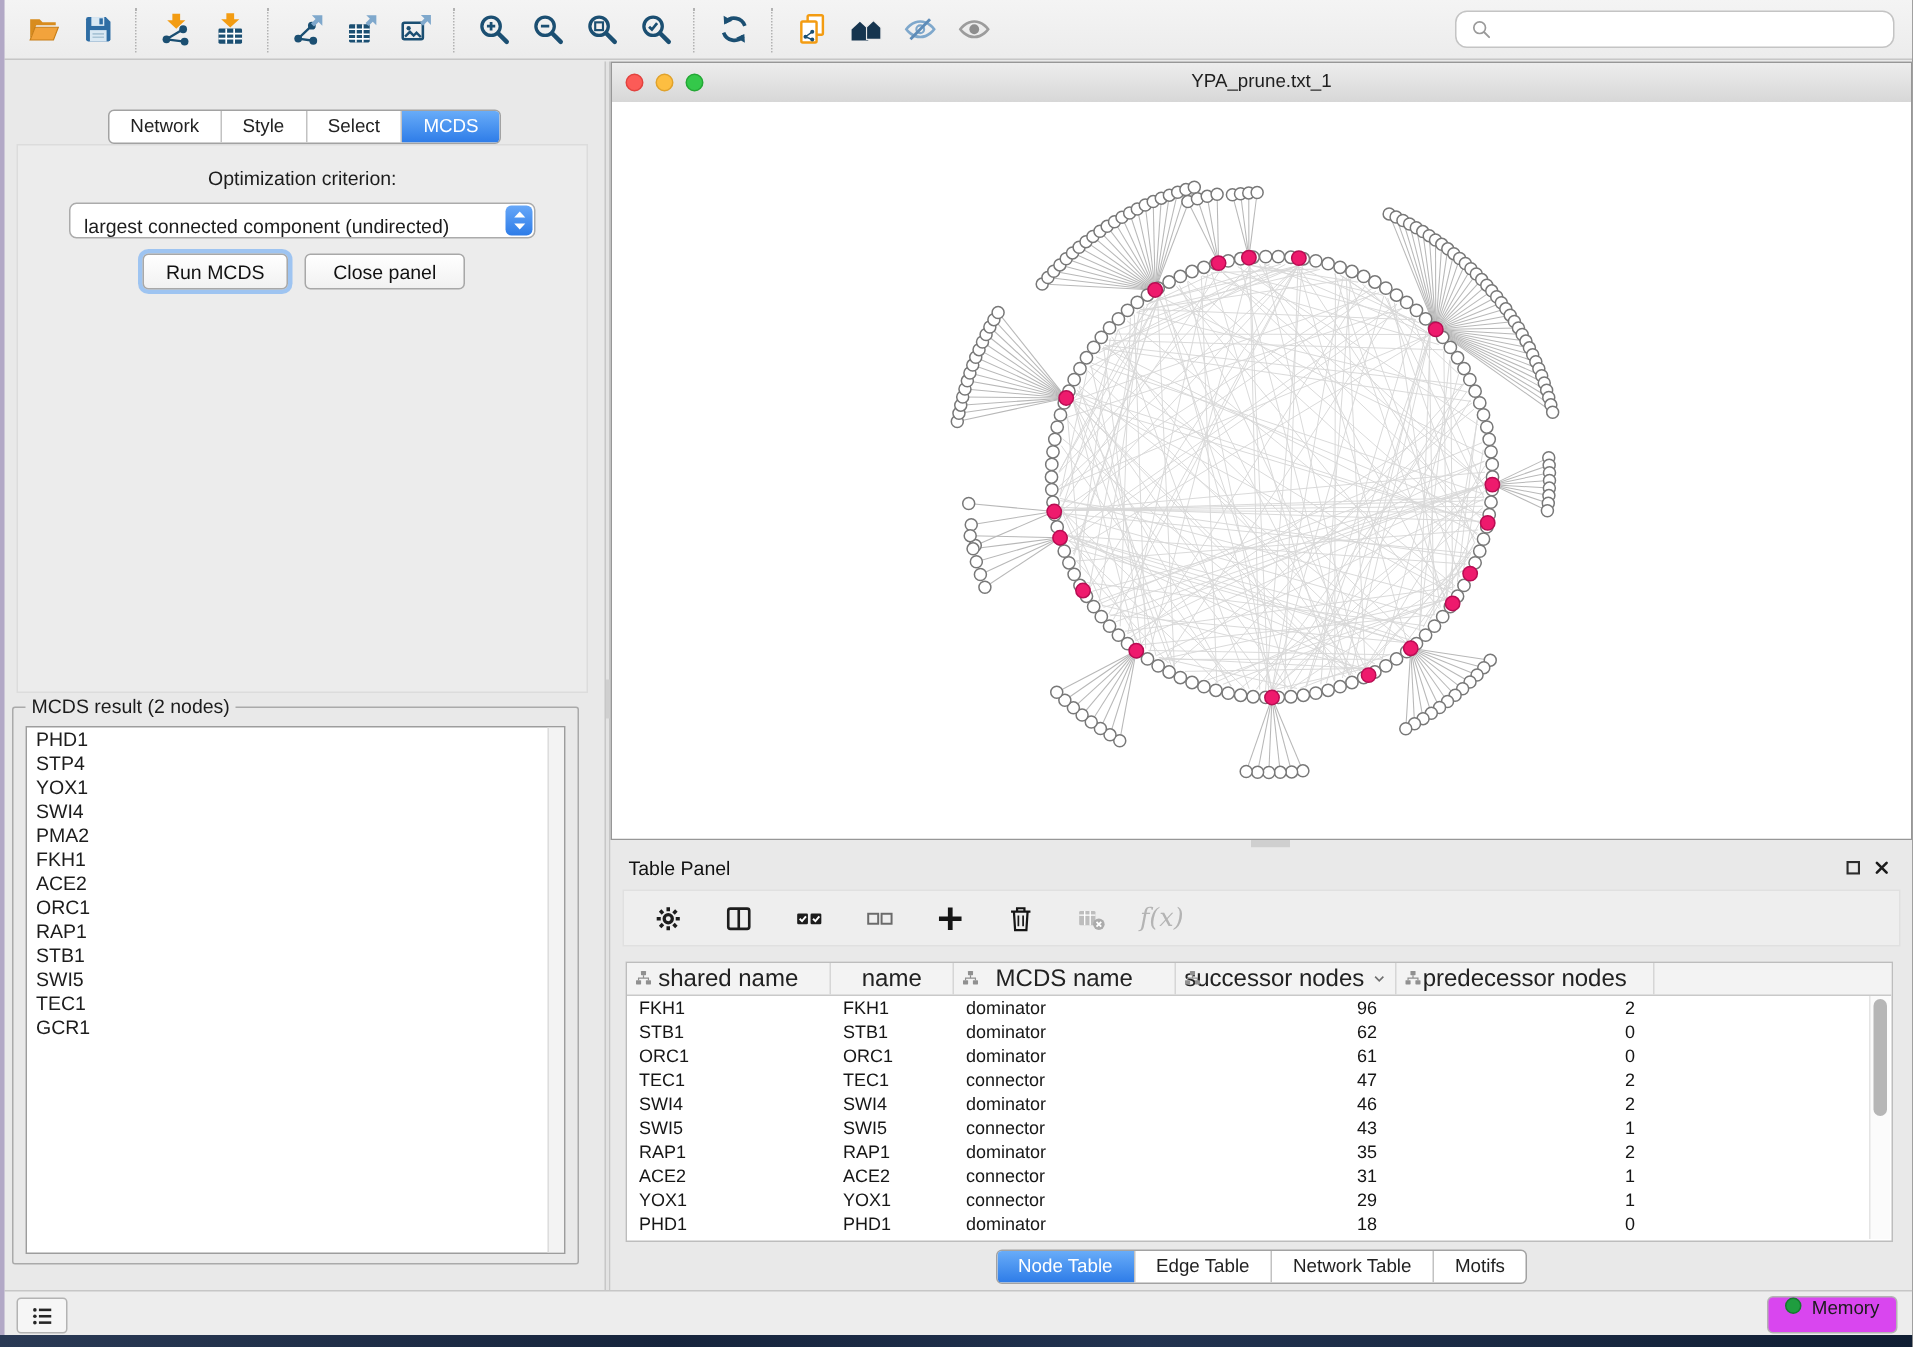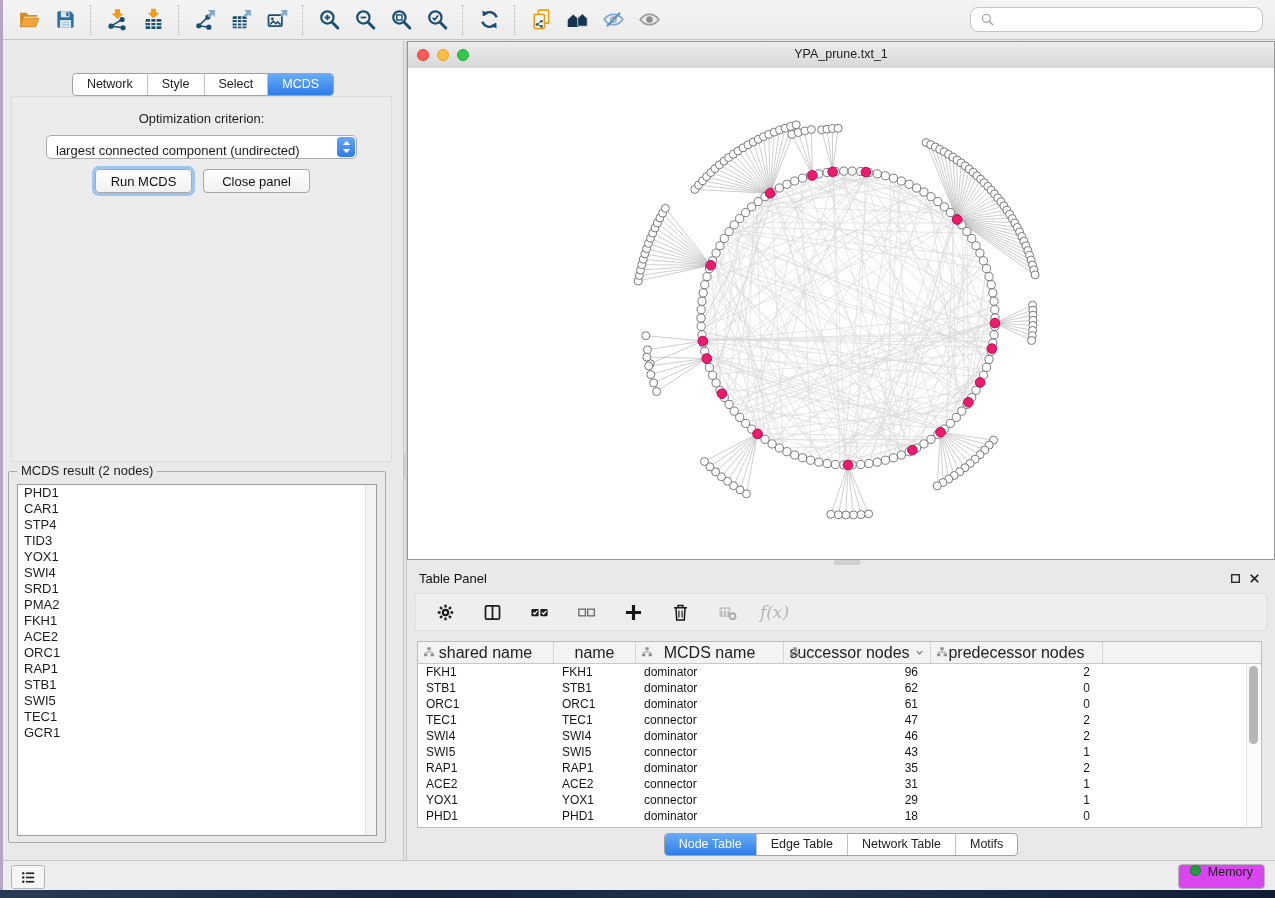--- a/index.html
+++ b/index.html
@@ -249,26 +249,23 @@
             </svg>
         </span>
       </div>
       <div class="btn focus" style="left:83px;top:72px;width:97px;height:24px">Run MCDS</div>
       <div class="btn" style="left:191px;top:72px;width:107px;height:24px">Close panel</div>
     </div>
     <div class="mcds-box">
       <span class="mcds-legend">MCDS result (2 nodes)</span>
       <div class="mcds-list" id="mcds-list">
           <div class="mcds-item">PHD1</div>
-          <div class="mcds-item">CAR1</div>
           <div class="mcds-item">STP4</div>
-          <div class="mcds-item">TID3</div>
           <div class="mcds-item">YOX1</div>
           <div class="mcds-item">SWI4</div>
-          <div class="mcds-item">SRD1</div>
           <div class="mcds-item">PMA2</div>
           <div class="mcds-item">FKH1</div>
           <div class="mcds-item">ACE2</div>
           <div class="mcds-item">ORC1</div>
           <div class="mcds-item">RAP1</div>
           <div class="mcds-item">STB1</div>
           <div class="mcds-item">SWI5</div>
           <div class="mcds-item">TEC1</div>
           <div class="mcds-item">GCR1</div>
           <div class="mcds-scroll"></div>

